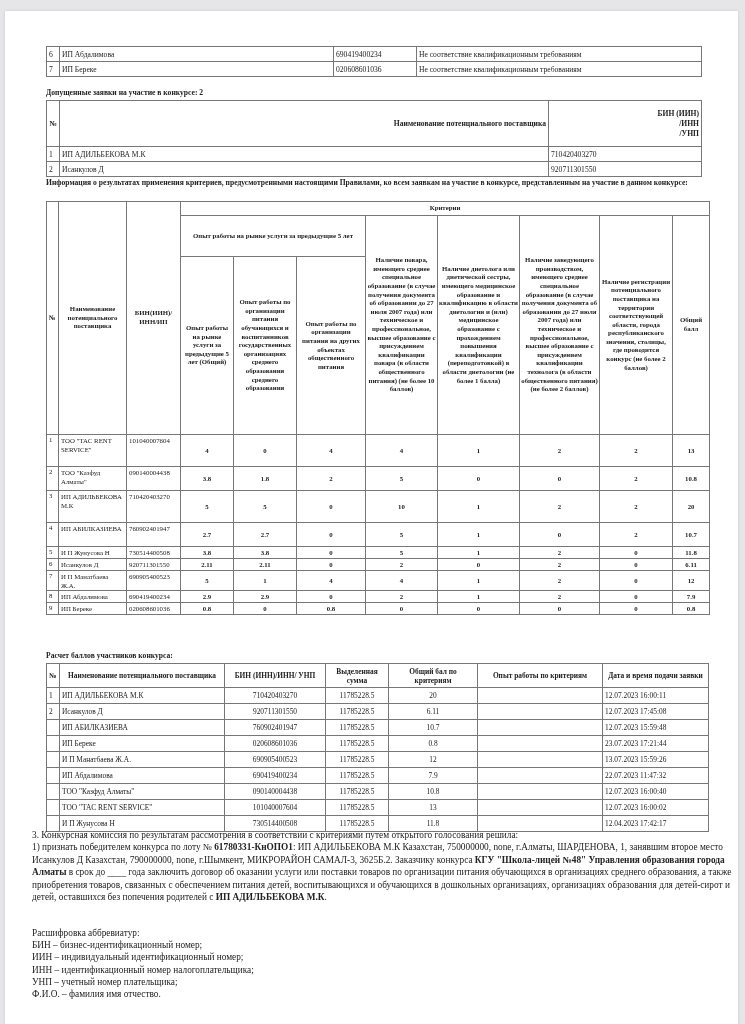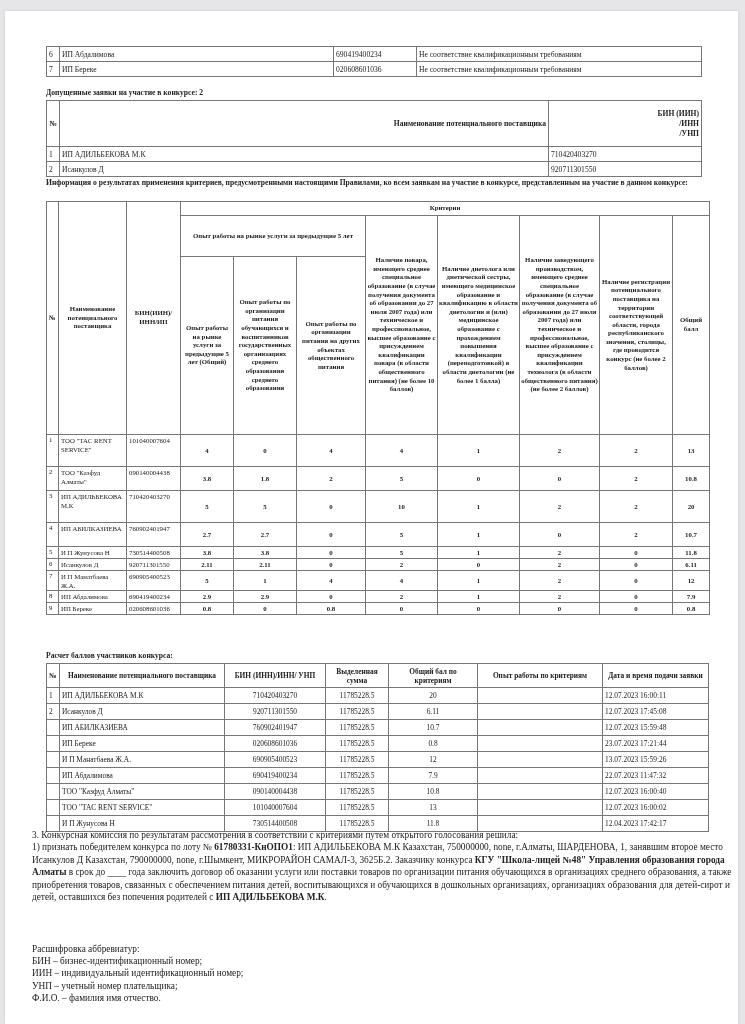--- a/index.html
+++ b/index.html
@@ -37,21 +37,21 @@
   
   #h-score { left: 41px; top: 640px; }
   #t-score { left: 41px; top: 652px; width: 662px; font-size: 7.4px; }
   #t-score th { font-weight: bold; text-align: center; line-height: 9px; height: 23px; }
   #t-score td { height: 15px; }
   #t-score td.c { text-align: center; }
   #t-score td.r { text-align: center; }
   
   #decision { left: 27px; top: 818px; width: 700px; font-size: 9.3px; line-height: 12.4px; }
   #decision b { font-weight: bold; }
-  #abbr { left: 27px; top: 916px; width: 400px; font-size: 9.3px; line-height: 12.2px; margin-top: 16px; }
+  #abbr { left: 27px; top: 916px; width: 400px; font-size: 9.3px; line-height: 12.2px; }
 </style>
 </head>
 <body>
 
 <div class="page">
 
   <table id="t-rejected" class="abs">
     <colgroup>
         <col style="width:13px">
         <col style="width:274px">
@@ -372,17 +372,18 @@
 
   <div id="decision" class="abs">
     <div>3. Конкурсная комиссия по результатам рассмотрения в соответствии с критериями путем открытого голосования решила:</div>
     <div><span>1) признать победителем конкурса по лоту № </span><b>61780331-КнОПО1</b><span>: ИП АДИЛЬБЕКОВА М.К Казахстан, 750000000, none, г.Алматы, ШАРДЕНОВА, 1, занявшим второе место Исанкулов Д Казахстан, 790000000, none, г.Шымкент, МИКРОРАЙОН САМАЛ-3, 3625Б.2. Заказчику конкурса </span><b>КГУ "Школа-лицей №48" Управления образования города Алматы</b><span> в срок до ____ года заключить договор об оказании услуги или поставки товаров по организации питания обучающихся в организациях среднего образования, а также приобретения товаров, связанных с обеспечением питания детей, воспитывающихся и обучающихся в дошкольных организациях, организациях образования для детей-сирот и детей, оставшихся без попечения родителей с </span><b>ИП АДИЛЬБЕКОВА М.К</b><span>.</span></div>
   </div>
 
   <div id="abbr" class="abs">
     <div>Расшифровка аббревиатур:</div>
     <div>БИН – бизнес-идентификационный номер;</div>
     <div>ИИН – индивидуальный идентификационный номер;</div>
+    <div>ИНН – идентификационный номер налогоплательщика;</div>
     <div>УНП – учетный номер плательщика;</div>
     <div>Ф.И.О. – фамилия имя отчество.</div>
   </div>
 
 </div>
 
 </body></html>

